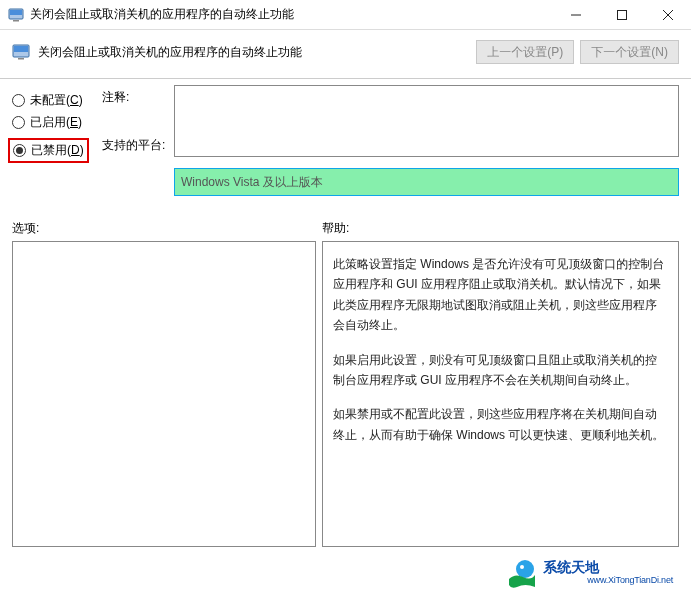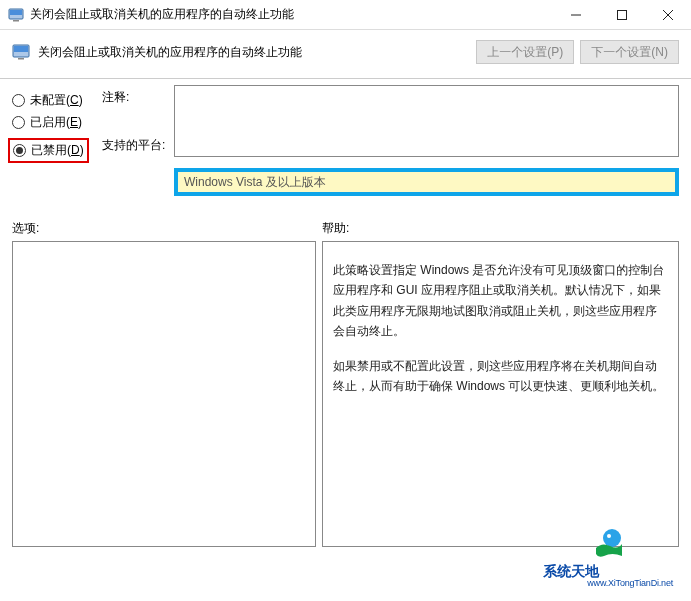--- a/index.html
+++ b/index.html
@@ -125,22 +125,22 @@
     background: #fff;
     resize: none;
     font-family: inherit;
     font-size: 12px;
     padding: 2px 4px;
     margin-bottom: 8px;
   }
   .platform-box {
     width: 100%;
     height: 28px;
-    border: 4px solid #0ea5e9;
-    background: #fef9c3;
+    border: 1px solid #0ea5e9;
+    background: #86efac;
     font-family: inherit;
     font-size: 12px;
     padding: 4px 6px;
     color: #555;
   }
 
   .lower-labels {
     display: flex;
     padding: 18px 12px 4px 12px;
   }
@@ -154,31 +154,30 @@
     border: 1px solid #888;
     background: #fff;
     height: 306px;
     padding: 8px 10px;
     font-size: 12px;
     line-height: 1.7;
     overflow: hidden;
   }
   .options-box { width: 304px; }
   .help-box { flex: 1; color: #222; }
-  .help-box p { margin: 10px 0 14px 0; }
+  .help-box p { margin: 4px 0 14px 0; }
 
   .watermark {
     position: absolute;
     right: 18px;
     bottom: 12px;
     display: flex;
     align-items: center;
     gap: 6px;
     pointer-events: none;
-    flex-direction: column;
   }
   .wm-logo {
     width: 32px; height: 32px;
   }
   .wm-text { display: flex; flex-direction: column; line-height: 1.1; }
   .wm-cn { font-size: 14px; font-weight: bold; color: #0a4aa8; }
   .wm-en { font-size: 9px; color: #0a4aa8; letter-spacing: -0.2px; margin-left: 44px; }
 </style>
 </head>
 <body>
@@ -260,20 +259,21 @@
 
 <div class="lower-labels">
   <div class="left-lbl">选项:</div>
   <div>帮助:</div>
 </div>
 
 <div class="lower-area">
   <div class="options-box"></div>
   <div class="help-box">
     <p>此策略设置指定 Windows 是否允许没有可见顶级窗口的控制台应用程序和 GUI 应用程序阻止或取消关机。默认情况下，如果此类应用程序无限期地试图取消或阻止关机，则这些应用程序会自动终止。</p>
+    <p>如果启用此设置，则没有可见顶级窗口且阻止或取消关机的控制台应用程序或 GUI 应用程序不会在关机期间自动终止。</p>
     <p>如果禁用或不配置此设置，则这些应用程序将在关机期间自动终止，从而有助于确保 Windows 可以更快速、更顺利地关机。</p>
   </div>
 </div>
 
 <div class="watermark">
   <span class="wm-logo">
     <svg viewBox="0 0 32 32" width="32" height="32">
       <circle cx="20" cy="12" r="9" fill="#2aa3e8"></circle>
       <path d="M4 22 Q10 16 18 20 Q26 24 30 18 L30 30 Q20 26 12 30 Q6 32 4 28 Z" fill="#16a34a"></path>
       <circle cx="17" cy="10" r="2" fill="#fff"></circle>

